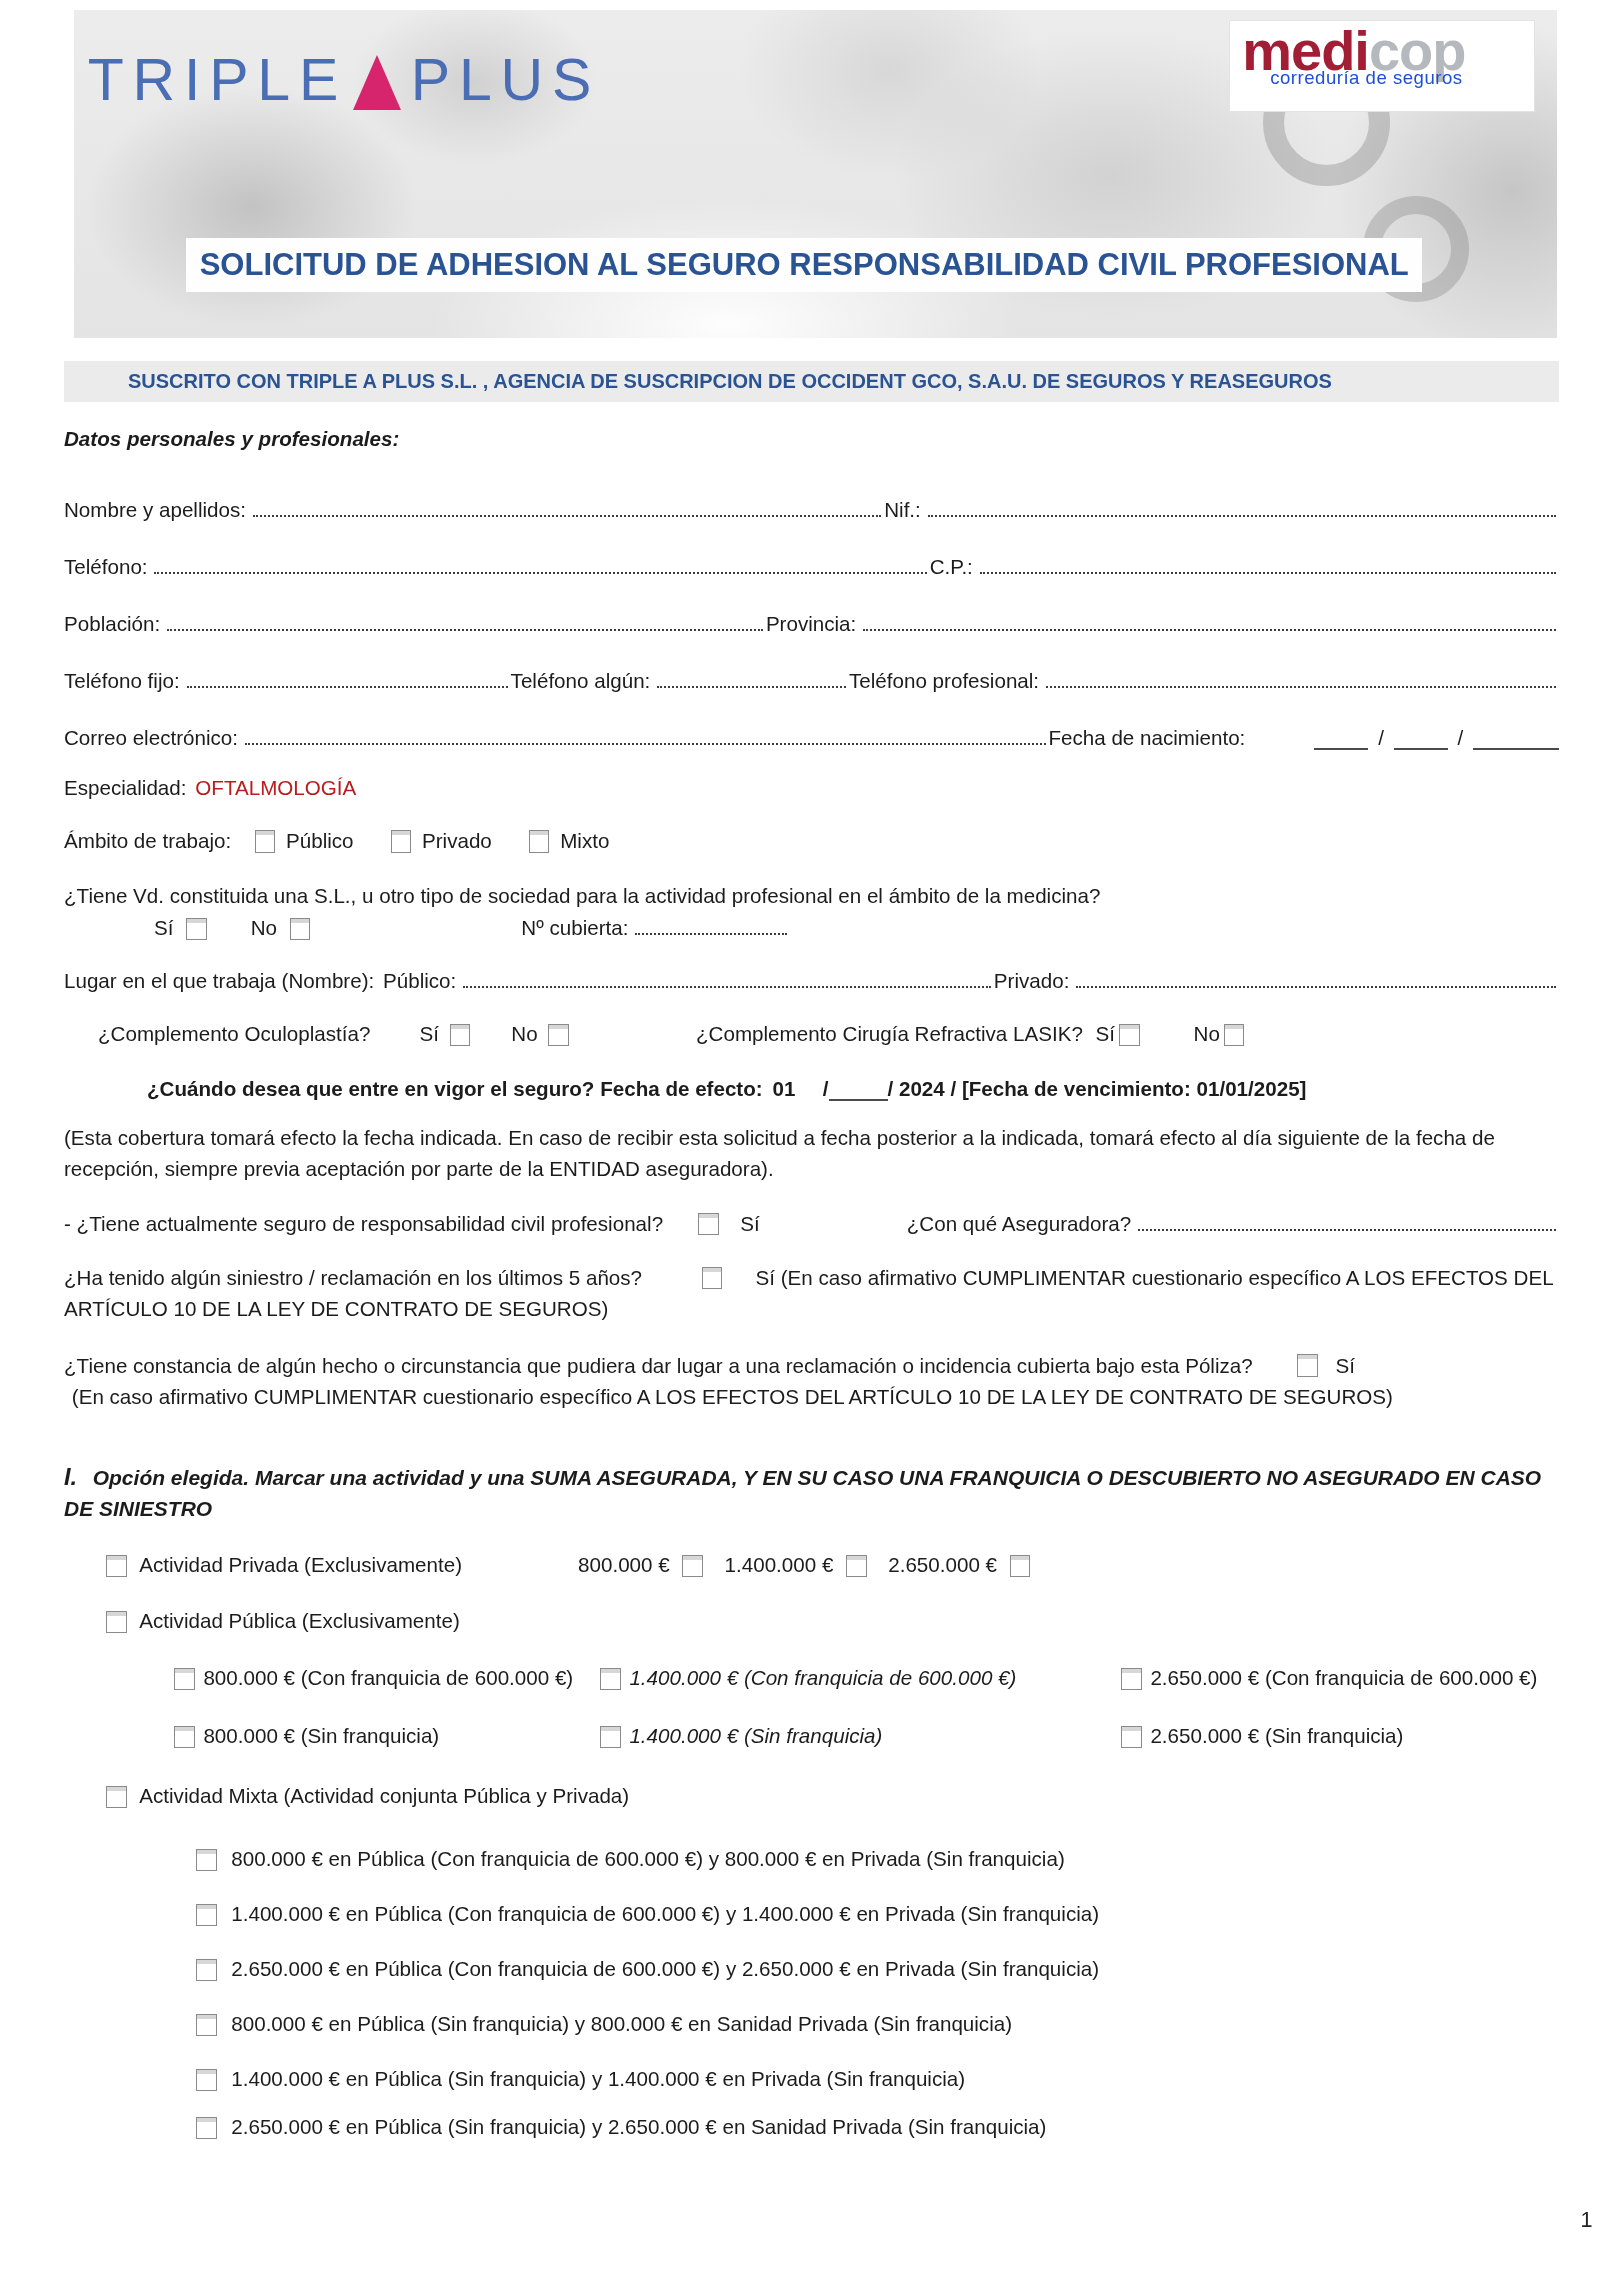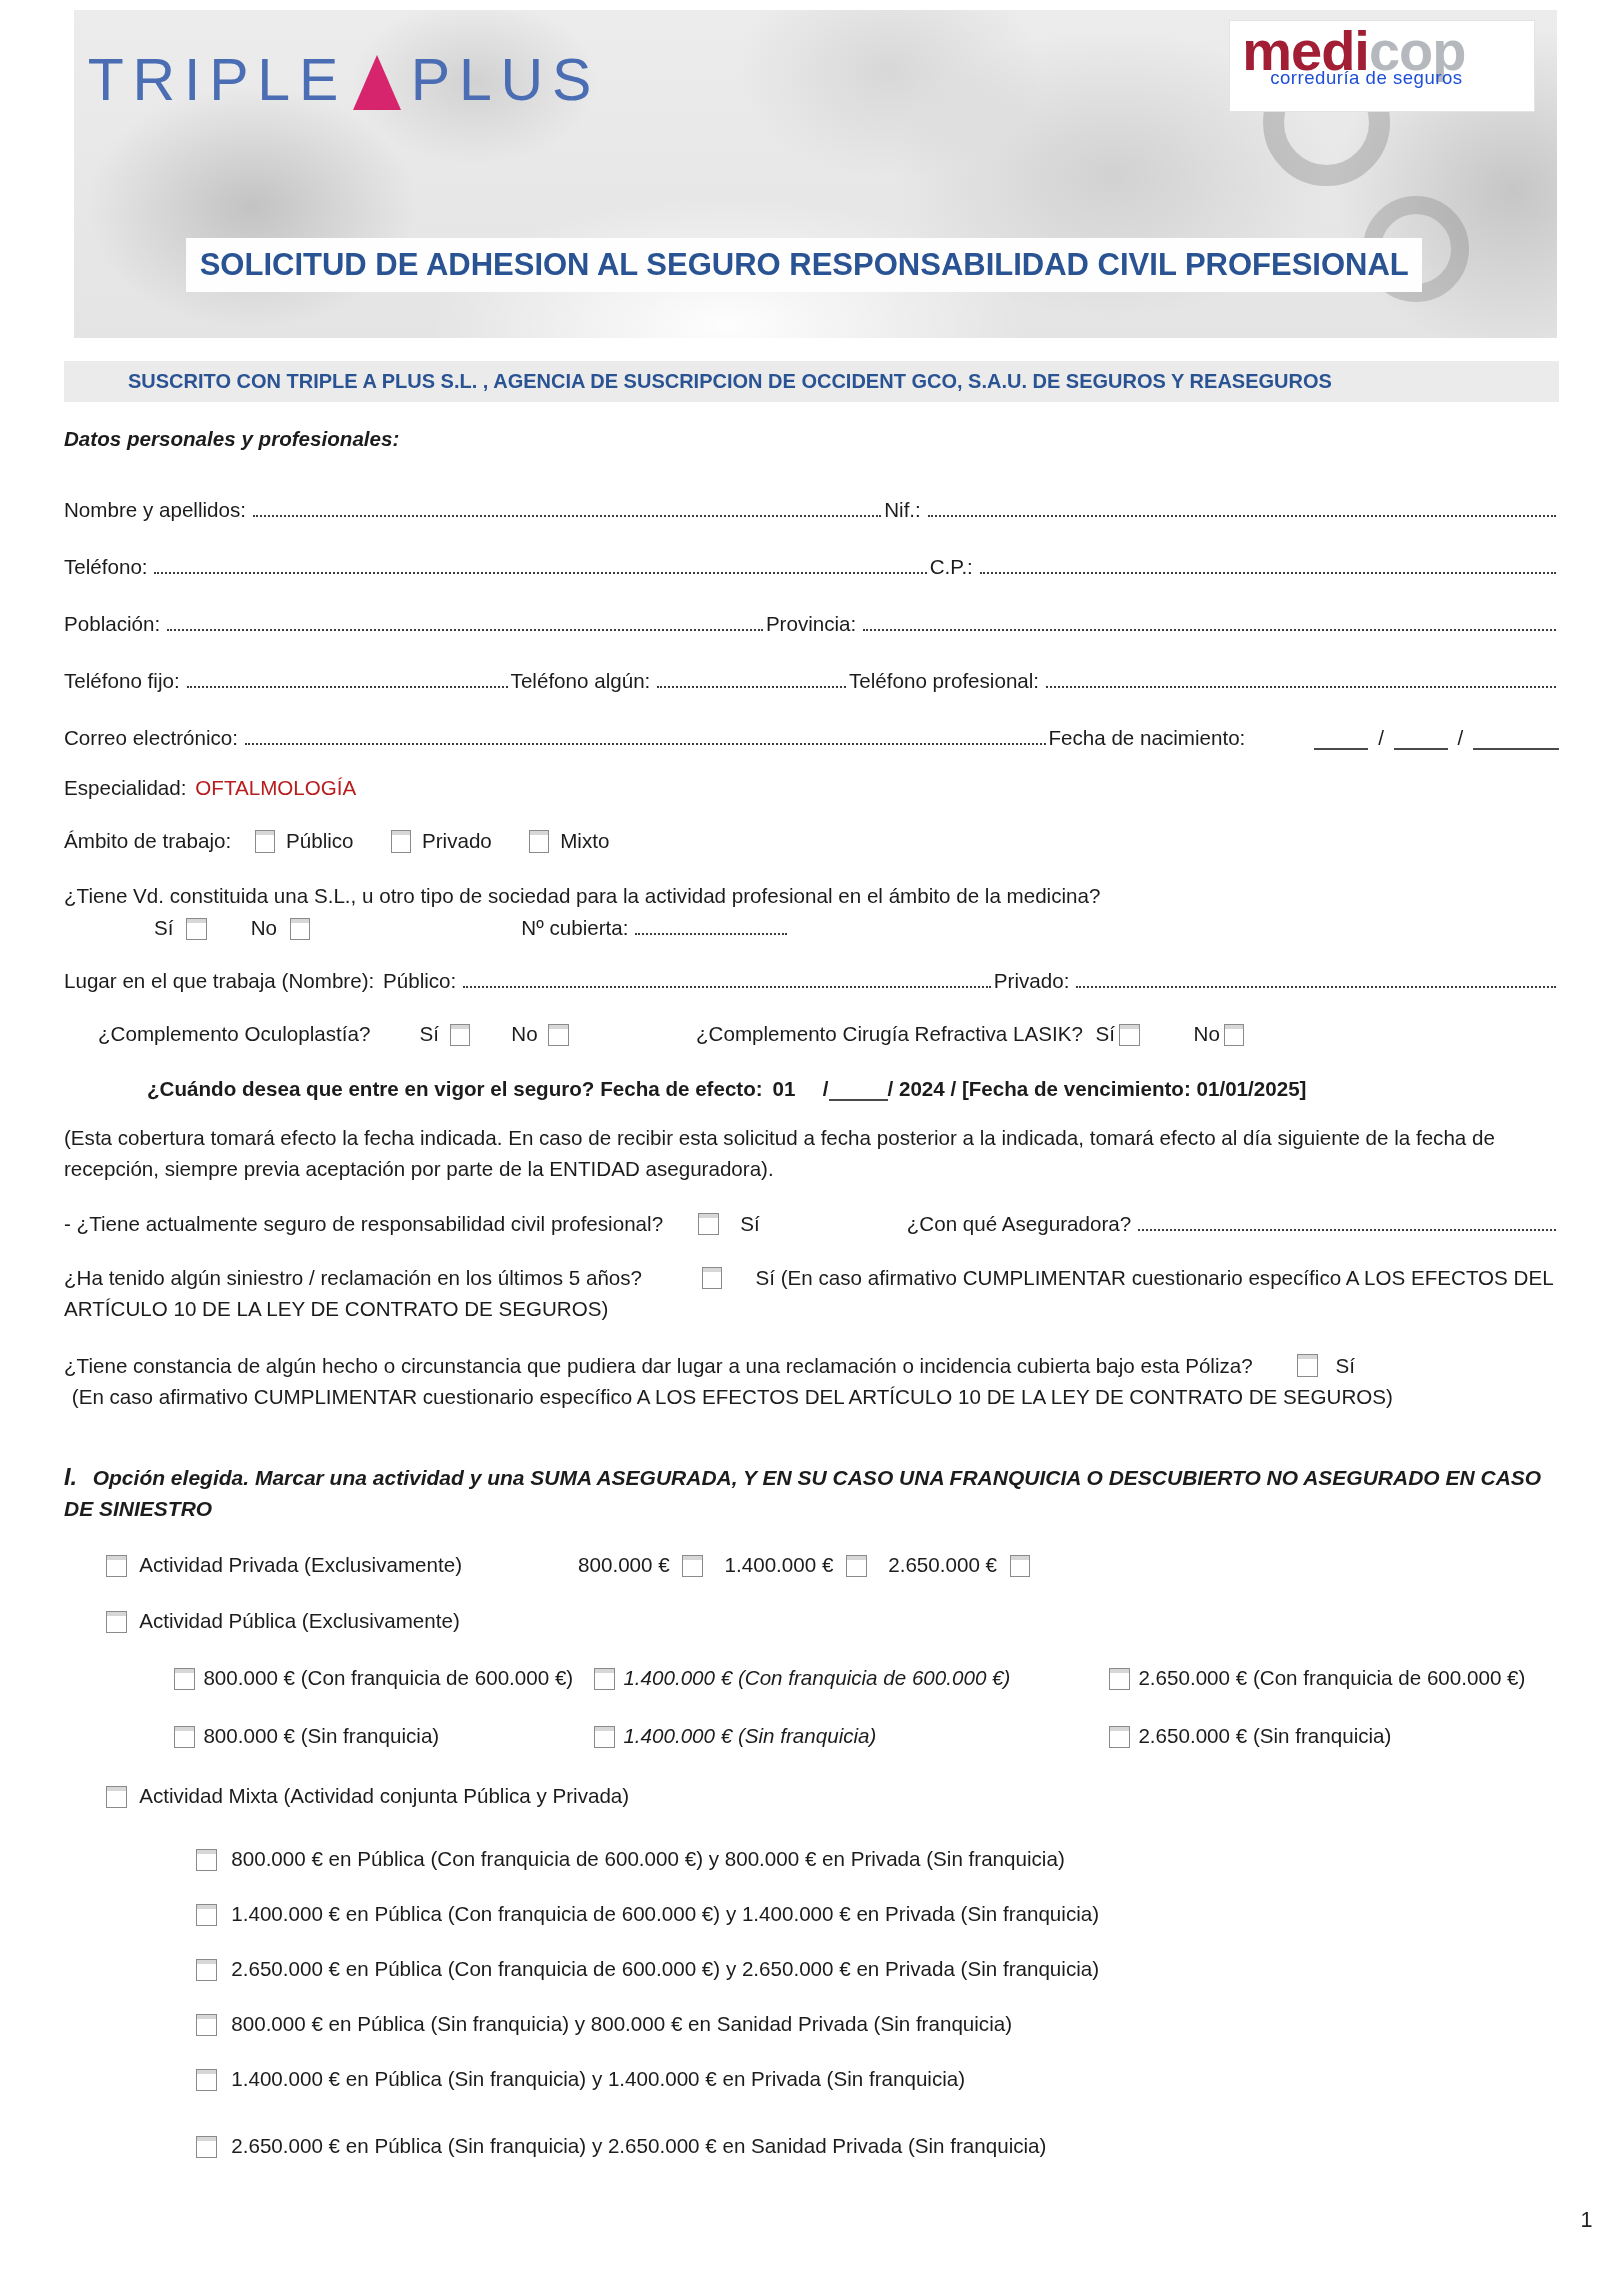--- a/index.html
+++ b/index.html
@@ -71,21 +71,21 @@
   .dots.fixed { flex: 0 0 auto; }
   .cb {
     flex: none; display: inline-block; width: 20.6px; height: 22.5px;
     border: 1px solid #8a8a8a;
     background: linear-gradient(180deg, #d7d7d7 0 3.9px, #ffffff 3.9px);
     vertical-align: -3.9px;
   }
   .blank { display: inline-block; border-bottom: 2px solid #4a4a4a; height: 15.7px; }
   .blue { color: #b91c1c; }
   .para { line-height: 1.5; }
-  .cols { display: flex; padding-left: 110px; }
+  .cols { display: flex; padding-left: 110px; gap: 6px; }
   .col1 { width: 420px; } .col2 { width: 515px; font-style: italic; } .col3 { flex: 1; }
   .colinner { display: flex; align-items: flex-end; }
   .colinner .lbl { margin-left: 8.8px; }
   .opt-heading { font-weight: bold; font-style: italic; line-height: 1.45; font-size: 21px; }
   .pageno { position: absolute; right: 27.4px; top: 2207px; font-size: 21.6px; color: #222; }
 </style>
 </head>
 <body>
 
 <div class="page">
@@ -302,21 +302,21 @@
       <span class="lbl" style="margin-left:14.7px">2.650.000 € en Pública (Con franquicia de 600.000 €) y 2.650.000 € en Privada (Sin franquicia)</span>
     </div>
     <div class="row" style="margin-top:31px;padding-left:132px">
       <span class="cb"></span>
       <span class="lbl" style="margin-left:14.7px">800.000 € en Pública (Sin franquicia) y 800.000 € en Sanidad Privada (Sin franquicia)</span>
     </div>
     <div class="row" style="margin-top:31px;padding-left:132px">
       <span class="cb"></span>
       <span class="lbl" style="margin-left:14.7px">1.400.000 € en Pública (Sin franquicia) y 1.400.000 € en Privada (Sin franquicia)</span>
     </div>
-    <div class="row" style="margin-top:43px;padding-left:132px">
+    <div class="row" style="margin-top:24px;padding-left:132px">
       <span class="cb"></span>
       <span class="lbl" style="margin-left:14.7px">2.650.000 € en Pública (Sin franquicia) y 2.650.000 € en Sanidad Privada (Sin franquicia)</span>
     </div>
 
   </div>
 
   <div class="pageno">1</div>
 </div>
 
 

